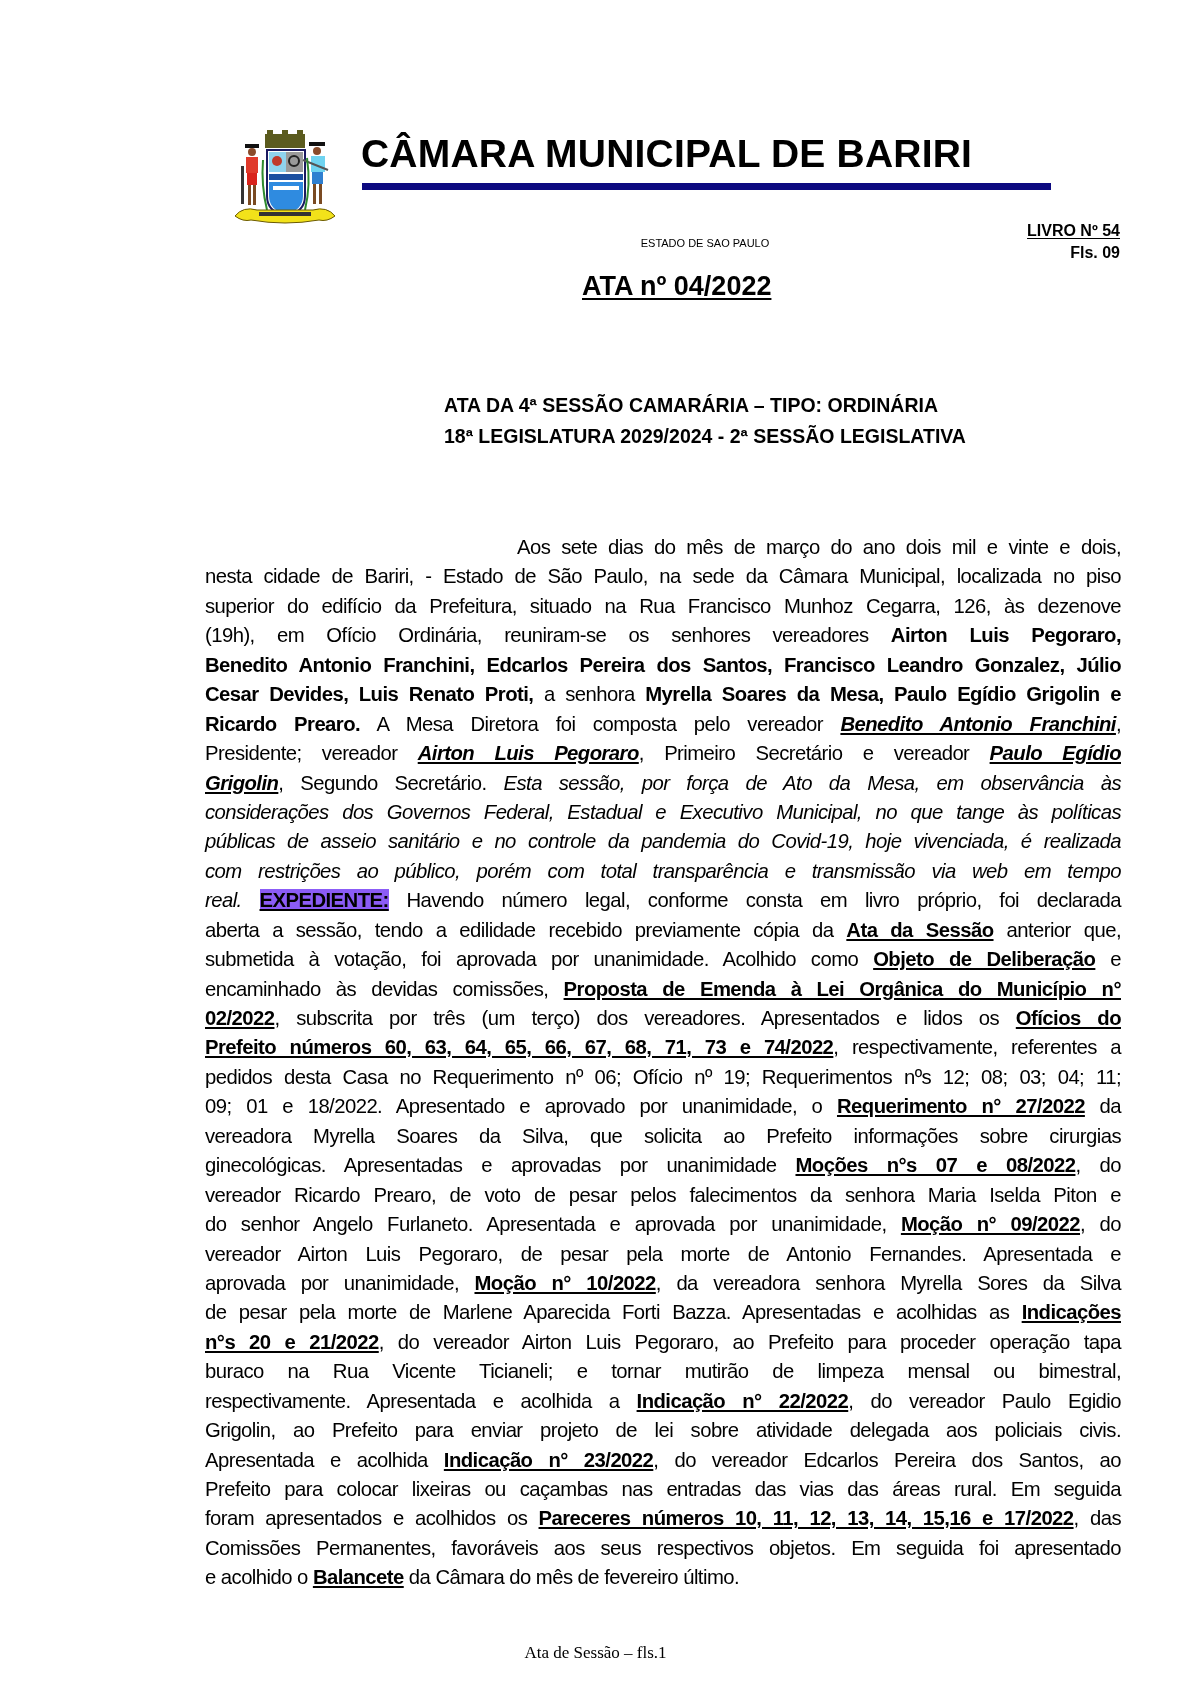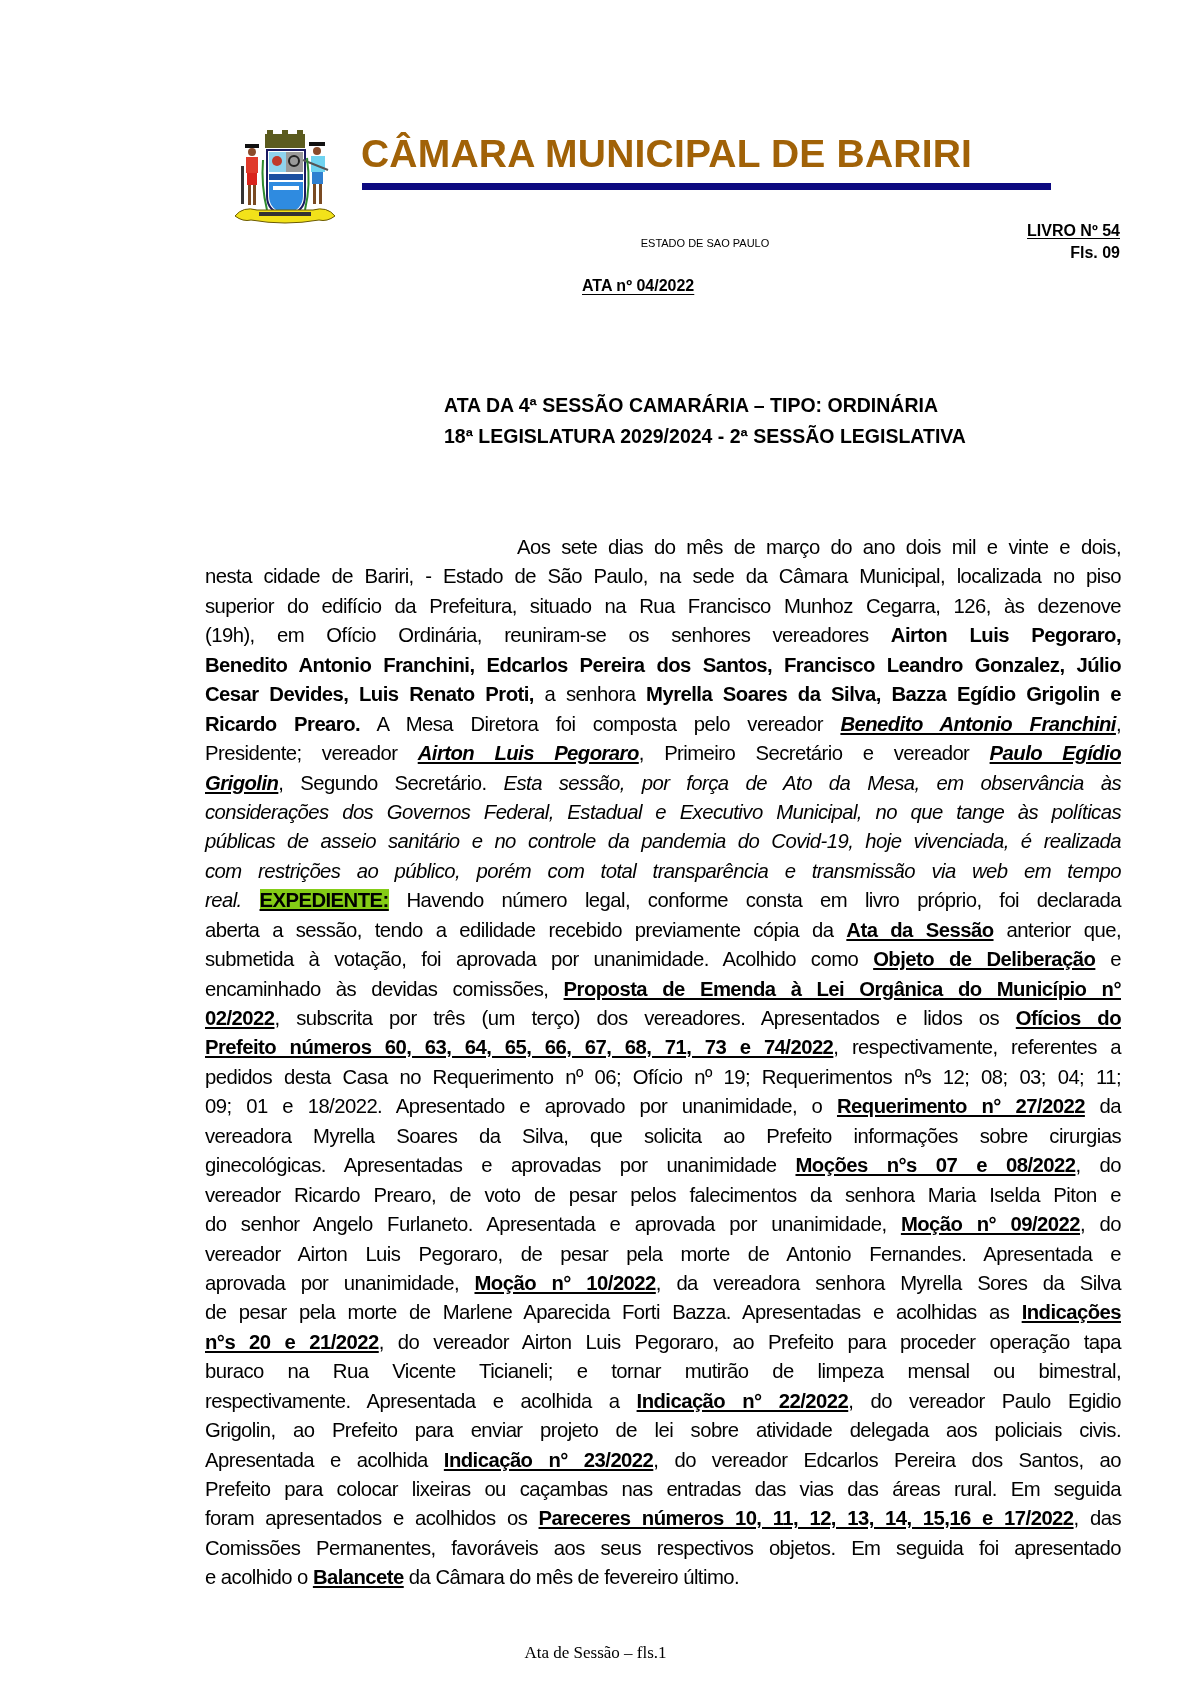--- a/index.html
+++ b/index.html
@@ -1,24 +1,24 @@
 <!DOCTYPE html>
 <html><head>
 <meta charset="utf-8">
 <style>
   html, body { margin: 0; padding: 0; background: #ffffff; }
   body { width: 1191px; height: 1684px; position: relative; overflow: hidden; font-family: "Liberation Sans", sans-serif; color: #000; }
   .abs { position: absolute; }
   #logo { left: 233px; top: 130px; width: 104px; height: 98px; }
-  #hdr-title { left: 361px; top: 131px; width: 692px; height: 46px; font-family: "Liberation Sans", sans-serif; font-weight: bold; color: #a16207; font-size: 39px; line-height: 46px; white-space: nowrap; letter-spacing: 0.2px; transform-origin: left top; }
+  #hdr-title { left: 361px; top: 131px; width: 692px; height: 46px; font-family: "Liberation Sans", sans-serif; font-weight: bold; color: #000000; font-size: 39px; line-height: 46px; white-space: nowrap; letter-spacing: 0.2px; transform-origin: left top; }
   #hdr-rule { left: 362px; top: 183px; width: 689px; height: 7px; background: #0d0a80; }
   #hdr-sub { left: 600px; top: 193px; width: 210px; text-align: center; font-size: 11px; line-height: 14px; color: #000; margin-top: 43px; }
   #livro { right: 71px; top: 220px; font-weight: bold; font-size: 16px; line-height: 22px; text-align: right; }
   #livro .u { text-decoration: underline; text-underline-offset: 2px; }
-  #ata-title { left: 582px; top: 272px; font-weight: bold; font-size: 16px; line-height: 28px; text-decoration: underline; text-underline-offset: 3px; white-space: nowrap; }
+  #ata-title { left: 582px; top: 272px; font-weight: bold; font-size: 27px; line-height: 28px; text-decoration: underline; text-underline-offset: 3px; white-space: nowrap; }
   #subtitle { left: 444px; top: 390px; font-weight: bold; font-size: 19.5px; line-height: 31px; white-space: nowrap; }
   #body { left: 205px; top: 533px; width: 916px; font-size: 20.3px; line-height: 29.45px; letter-spacing: -0.55px; word-spacing: 0px; }
   .ln { display: block; text-align: justify; text-align-last: justify; white-space: nowrap; height: 29.45px; overflow: visible; }
   .ln.first { padding-left: 312px; }
   .ln.last { text-align-last: left; }
   .b { font-weight: bold; }
   .i { font-style: italic; }
   .u { text-decoration: underline; text-underline-offset: 2px; }
   .hl { background: #a6a6a6; }
   #footer { left: 0; width: 1191px; top: 1642px; text-align: center; font-family: "Liberation Serif", serif; font-size: 17px; line-height: 22px; }
@@ -82,28 +82,28 @@
   <div>ATA DA 4ª SESSÃO CAMARÁRIA – TIPO: ORDINÁRIA</div>
   <div>18ª LEGISLATURA 2029/2024 - 2ª SESSÃO LEGISLATIVA</div>
 </div>
 
 <div id="body" class="abs">
     <span class="ln first"><span>Aos sete dias do mês de março do ano dois mil e vinte e dois,</span></span>
     <span class="ln"><span>nesta cidade de Bariri, - Estado de São Paulo, na sede da Câmara Municipal, localizada no piso</span></span>
     <span class="ln"><span>superior do edifício da Prefeitura, situado na Rua Francisco Munhoz Cegarra, 126, às dezenove</span></span>
     <span class="ln"><span>(19h), em Ofício Ordinária, reuniram-se os senhores vereadores </span><span class="b">Airton Luis Pegoraro,</span></span>
     <span class="ln"><span class="b">Benedito Antonio Franchini, Edcarlos Pereira dos Santos, Francisco Leandro Gonzalez, Júlio</span></span>
-    <span class="ln"><span class="b">Cesar Devides, Luis Renato Proti,</span><span> a senhora </span><span class="b">Myrella Soares da Silva, Bazza Egídio Grigolin e</span></span>
+    <span class="ln"><span class="b">Cesar Devides, Luis Renato Proti,</span><span> a senhora </span><span class="b">Myrella Soares da Mesa, Paulo Egídio Grigolin e</span></span>
     <span class="ln"><span class="b">Ricardo Prearo.</span><span> A Mesa Diretora foi composta pelo vereador </span><span class="b i u">Benedito Antonio Franchini</span><span>,</span></span>
     <span class="ln"><span>Presidente; vereador </span><span class="b i u">Airton Luis Pegoraro</span><span>, Primeiro Secretário e vereador </span><span class="b i u">Paulo Egídio</span></span>
     <span class="ln"><span class="b i u">Grigolin</span><span>, Segundo Secretário. </span><span class="i">Esta sessão, por força de Ato da Mesa, em observância às</span></span>
     <span class="ln"><span class="i">considerações dos Governos Federal, Estadual e Executivo Municipal, no que tange às políticas</span></span>
     <span class="ln"><span class="i">públicas de asseio sanitário e no controle da pandemia do Covid-19, hoje vivenciada, é realizada</span></span>
     <span class="ln"><span class="i">com restrições ao público, porém com total transparência e transmissão via web em tempo</span></span>
-    <span class="ln"><span class="i">real.</span><span> </span><span class="b u hl" style="background: #84cc16;">EXPEDIENTE:</span><span> Havendo número legal, conforme consta em livro próprio, foi declarada</span></span>
+    <span class="ln"><span class="i">real.</span><span> </span><span class="b u hl" style="background: #8b5cf6;">EXPEDIENTE:</span><span> Havendo número legal, conforme consta em livro próprio, foi declarada</span></span>
     <span class="ln"><span>aberta a sessão, tendo a edilidade recebido previamente cópia da </span><span class="b u">Ata da Sessão</span><span> anterior que,</span></span>
     <span class="ln"><span>submetida à votação, foi aprovada por unanimidade. Acolhido como </span><span class="b u">Objeto de Deliberação</span><span> e</span></span>
     <span class="ln"><span>encaminhado às devidas comissões, </span><span class="b u">Proposta de Emenda à Lei Orgânica do Município n°</span></span>
     <span class="ln"><span class="b u">02/2022</span><span>, subscrita por três (um terço) dos vereadores. Apresentados e lidos os </span><span class="b u">Ofícios do</span></span>
     <span class="ln"><span class="b u">Prefeito números 60, 63, 64, 65, 66, 67, 68, 71, 73 e 74/2022</span><span>, respectivamente, referentes a</span></span>
     <span class="ln"><span>pedidos desta Casa no Requerimento nº 06; Ofício nº 19; Requerimentos nºs 12; 08; 03; 04; 11;</span></span>
     <span class="ln"><span>09; 01 e 18/2022. Apresentado e aprovado por unanimidade, o </span><span class="b u">Requerimento n° 27/2022</span><span> da</span></span>
     <span class="ln"><span>vereadora Myrella Soares da Silva, que solicita ao Prefeito informações sobre cirurgias</span></span>
     <span class="ln"><span>ginecológicas. Apresentadas e aprovadas por unanimidade </span><span class="b u">Moções n°s 07 e 08/2022</span><span>, do</span></span>
     <span class="ln"><span>vereador Ricardo Prearo, de voto de pesar pelos falecimentos da senhora Maria Iselda Piton e</span></span>

